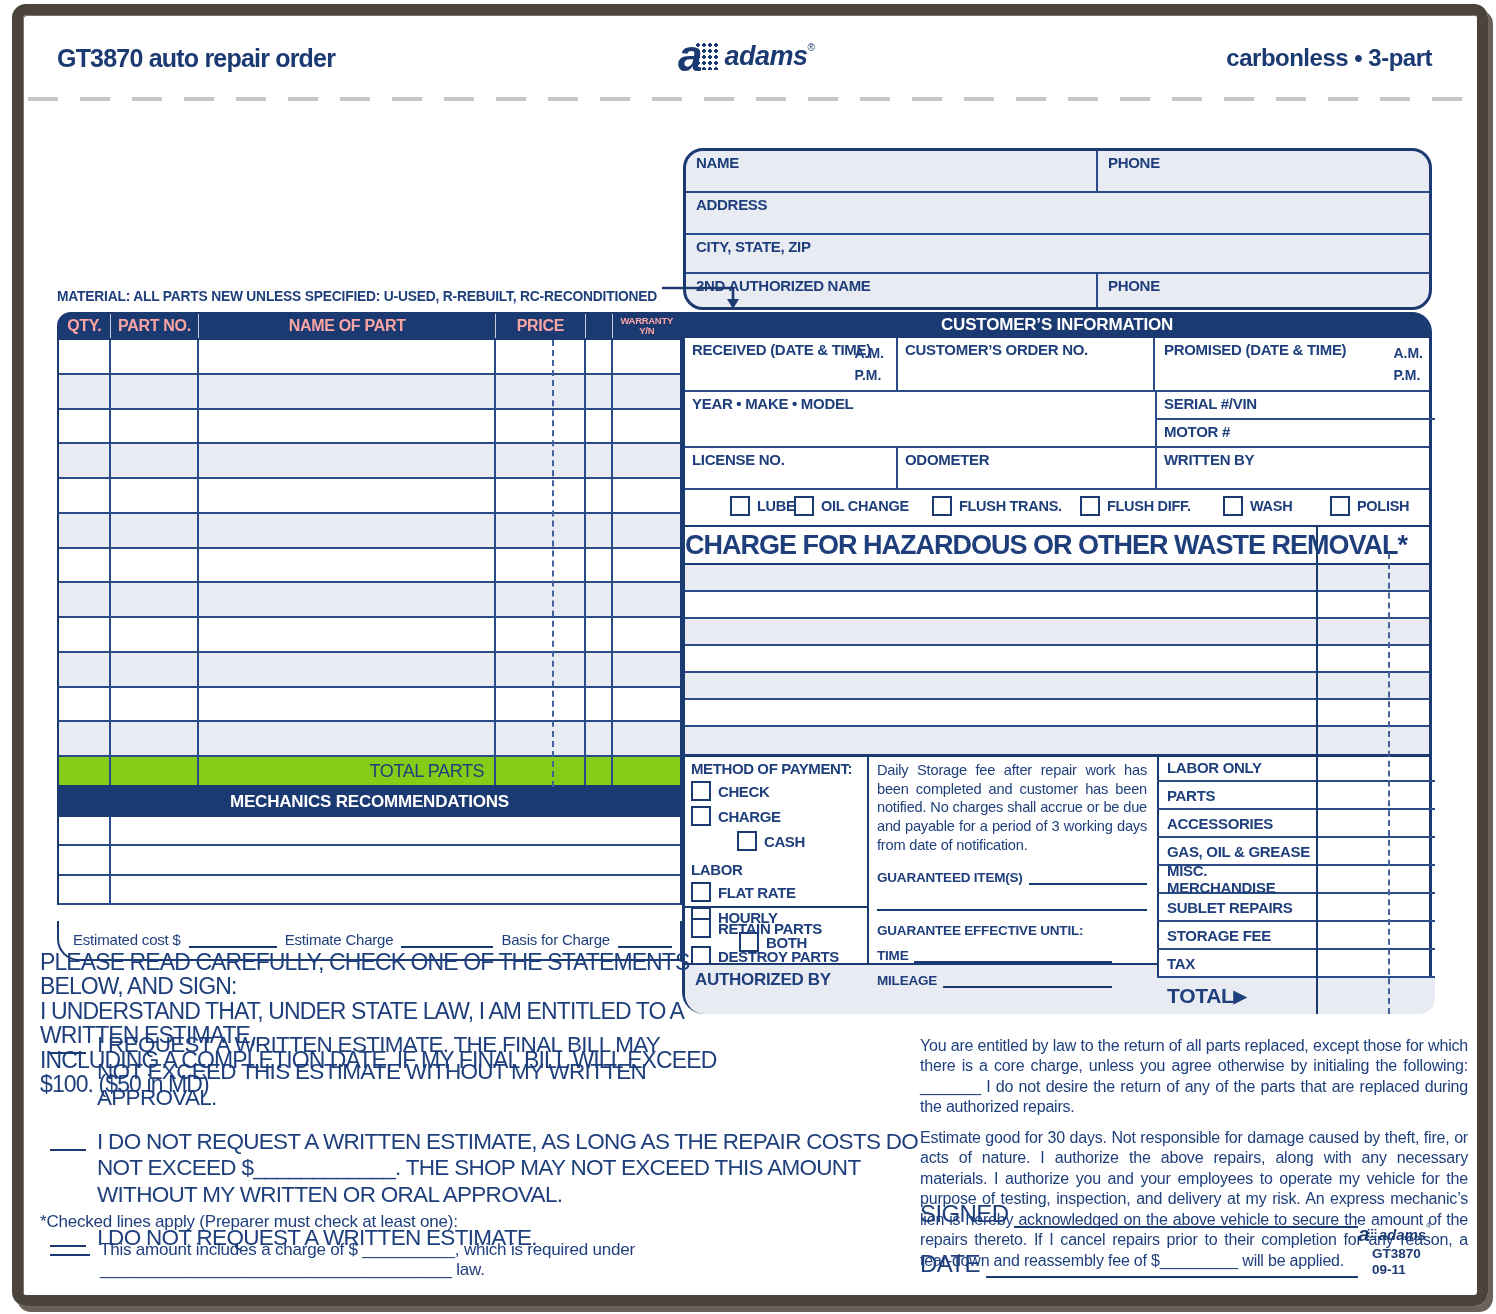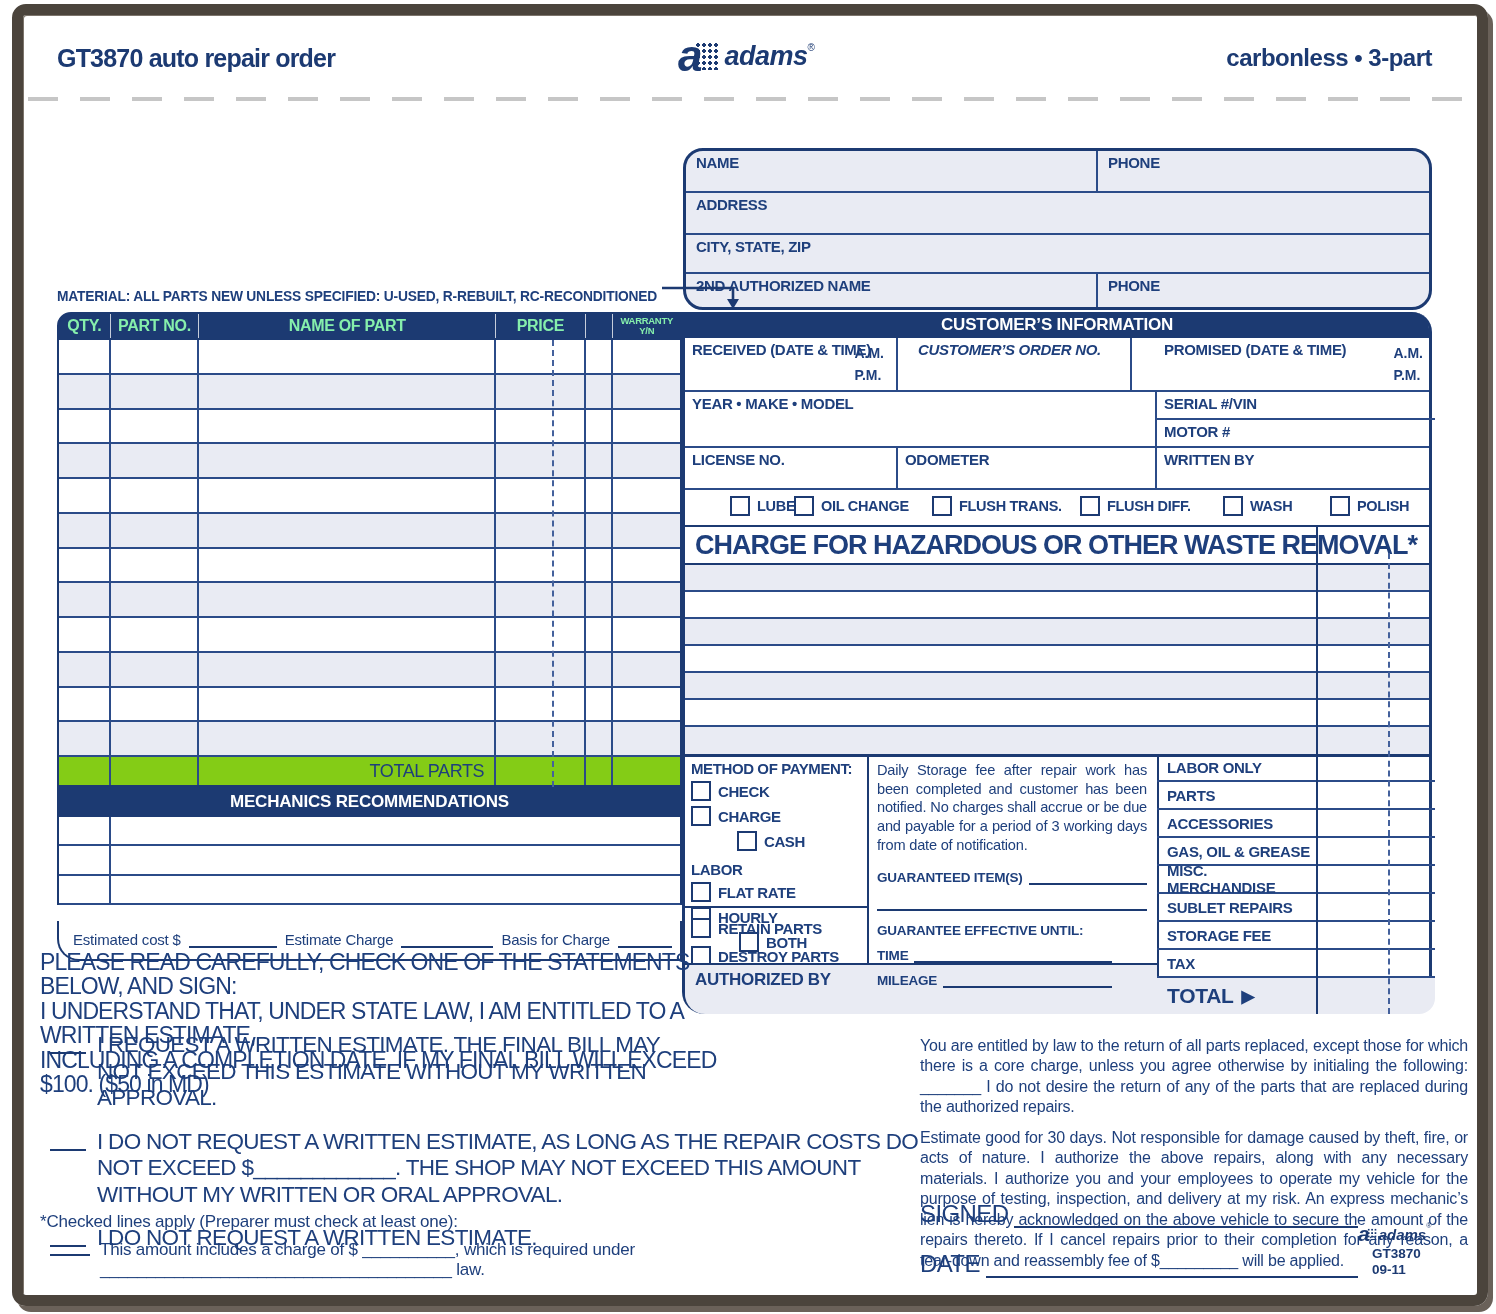--- a/index.html
+++ b/index.html
@@ -32,21 +32,21 @@
   .cb-main{width:412px;border-right:2px solid var(--line);}
   .cb-side{flex:1;}
   .lbl{font-size:15px;font-weight:bold;letter-spacing:-0.3px;}
   .r42{height:42px;} .r39{height:39px;}
   
   .material{position:absolute;left:57px;top:281px;display:flex;align-items:center;
     font-size:13.8px;font-weight:bold;letter-spacing:-0.2px;color:var(--txt);}
   .mat-arrow{margin-left:4px;}
   
   .parts{position:absolute;left:57px;top:312px;width:625px;box-sizing:border-box;}
-  .p-head{display:flex;height:28px;background:var(--navy);color:#86efac;border-radius:14px 0 0 0;
+  .p-head{display:flex;height:28px;background:var(--navy);color:#fca5a5;border-radius:14px 0 0 0;
     border:2px solid var(--navy);box-sizing:border-box;}
   .ph-cell{display:flex;align-items:center;justify-content:center;font-weight:bold;font-size:16px;
     letter-spacing:-0.3px;border-right:1.5px solid rgba(255,255,255,.75);box-sizing:border-box;}
   .ph-warr{flex-direction:column;font-size:9.5px;line-height:1.05;border-right:none;}
   .c-qty{width:52px;} .c-part{width:89px;} .c-name{width:299px;} .c-price{width:90px;} .c-gap{width:28px;} .c-warr{width:67px;}
   .p-body{border-left:2.5px solid var(--navy);border-right:2.5px solid var(--navy);box-sizing:border-box;}
   .prow{display:flex;height:34.75px;border-bottom:2px solid var(--line);box-sizing:border-box;background:#fff;}
   .prow.alt{background:var(--shade);}
   .pcell{border-right:2px solid var(--line);box-sizing:border-box;height:100%;}
   .pcell:last-child{border-right:none;}
@@ -73,21 +73,21 @@
   .info-bar{left:0;top:0;width:100%;height:26px;background:var(--navy);color:#fff;display:flex;align-items:center;
     justify-content:center;font-weight:bold;font-size:17px;letter-spacing:-0.2px;border-radius:0 17px 0 0;}
   .cell-lbl{font-size:15px;font-weight:bold;letter-spacing:-0.3px;padding:3px 7px;display:block;}
   .bline{border-bottom:2px solid var(--line);}
   .rline{border-right:2px solid var(--line);}
   .ampm{position:absolute;right:12px;top:4px;text-align:left;font-size:14px;font-weight:bold;line-height:1.6;}
   .svc{position:absolute;top:6px;display:flex;align-items:center;gap:7px;}
   .svc-lbl{font-size:14.5px;font-weight:bold;letter-spacing:-0.3px;}
   .cb{width:20px;height:20px;border:2.5px solid var(--navy);background:#fff;display:inline-block;flex:none;}
   .hazard{left:0;top:213px;width:100%;height:40px;border-top:2.5px solid var(--navy);border-bottom:2.5px solid var(--navy);
-    display:flex;align-items:center;padding-left:10px;font-size:27px;font-weight:bold;letter-spacing:-1px;}
+    display:flex;align-items:center;padding-left:0;font-size:27px;font-weight:bold;letter-spacing:-1px;}
   .lrows{left:0;top:253px;width:100%;height:189px;}
   .lrow{height:27px;border-bottom:2px solid var(--line);background:#fff;}
   .lrow.alt{background:var(--shade);}
   .lrow:last-child{border-bottom:none;}
   .amt-vline{left:631px;top:213px;width:0;height:489px;border-left:2.5px solid var(--navy);z-index:5;}
   .amt-dash{left:703px;top:241px;width:0;height:461px;border-left:2px dashed var(--dash);z-index:5;}
   
   .pay-top{left:0;top:442px;width:100%;height:0;border-top:3px solid var(--navy);}
   .v1{left:182px;top:442px;width:0;height:209px;border-left:2.5px solid var(--navy);}
   .v2{left:472px;top:442px;width:0;height:260px;border-left:2.5px solid var(--navy);}
@@ -104,21 +104,21 @@
     border-radius:0 0 0 20px;padding:5px 10px;font-size:17px;font-weight:bold;letter-spacing:-0.3px;}
   .col2{left:182px;top:442px;width:290px;height:209px;padding:7px 10px;}
   .storage-note{font-size:14.6px;line-height:1.28;text-align:justify;letter-spacing:-0.2px;}
   .g-line{display:flex;align-items:flex-end;gap:6px;font-size:13.5px;font-weight:bold;letter-spacing:-0.2px;}
   .g-rule{flex:1;border-bottom:2px solid var(--navy);height:12px;}
   .totcol{left:472px;top:442px;width:278px;height:260px;}
   .trow{display:flex;height:28px;border-bottom:2px solid var(--line);}
   .tlab{width:162px;display:flex;align-items:center;padding-left:10px;font-size:15px;font-weight:bold;letter-spacing:-0.3px;}
   .tamt{flex:1;}
   .trow-total{height:36px;background:var(--shade);border-bottom:none;border-radius:0 0 16px 0;}
-  .trow-total .tlab{font-size:21px;gap:8px;}
+  .trow-total .tlab{font-size:21px;}
   .total-arrow{font-size:17px;line-height:1;}
   
   .disc-head{position:absolute;left:40px;top:950px;width:680px;font-size:23px;line-height:1.06;
     letter-spacing:-0.9px;white-space:pre-line;color:var(--txt);}
   .stmts{position:absolute;left:50px;top:1032px;width:880px;display:flex;flex-direction:column;gap:17px;}
   .stmt{display:flex;gap:11px;font-size:22.5px;line-height:1.18;letter-spacing:-0.7px;}
   .stmt-blank{width:36px;height:20px;border-bottom:2.5px solid var(--navy);flex:none;}
   .stmt.s1 .stmt-text{max-width:590px;}
   .stmt.s2 .stmt-text{max-width:830px;}
   .footnote{position:absolute;left:40px;top:1212px;font-size:17px;letter-spacing:-0.2px;}
@@ -330,21 +330,21 @@
     <div class="i-abs info-bar">CUSTOMER’S INFORMATION</div>
 
     <div class="i-abs bline" style="left:0;top:26px;width:100%;height:54px;">
       <div class="i-abs rline" style="left:0;top:0;width:213px;height:100%;">
         <span class="cell-lbl">RECEIVED (DATE &amp; TIME)</span>
         <div class="ampm">
           <div>A.M.</div>
           <div>P.M.</div>
         </div>
       </div>
-      <div class="i-abs rline" style="left:226px;top:0;width:221px;height:100%;font-style:italic;">
+      <div class="i-abs rline" style="left:213px;top:0;width:257px;height:100%;">
         <span class="cell-lbl">CUSTOMER’S ORDER NO.</span>
       </div>
       <div class="i-abs" style="left:472px;top:0;width:278px;height:100%;">
         <span class="cell-lbl">PROMISED (DATE &amp; TIME)</span>
         <div class="ampm">
           <div>A.M.</div>
           <div>P.M.</div>
         </div>
       </div>
     </div>

